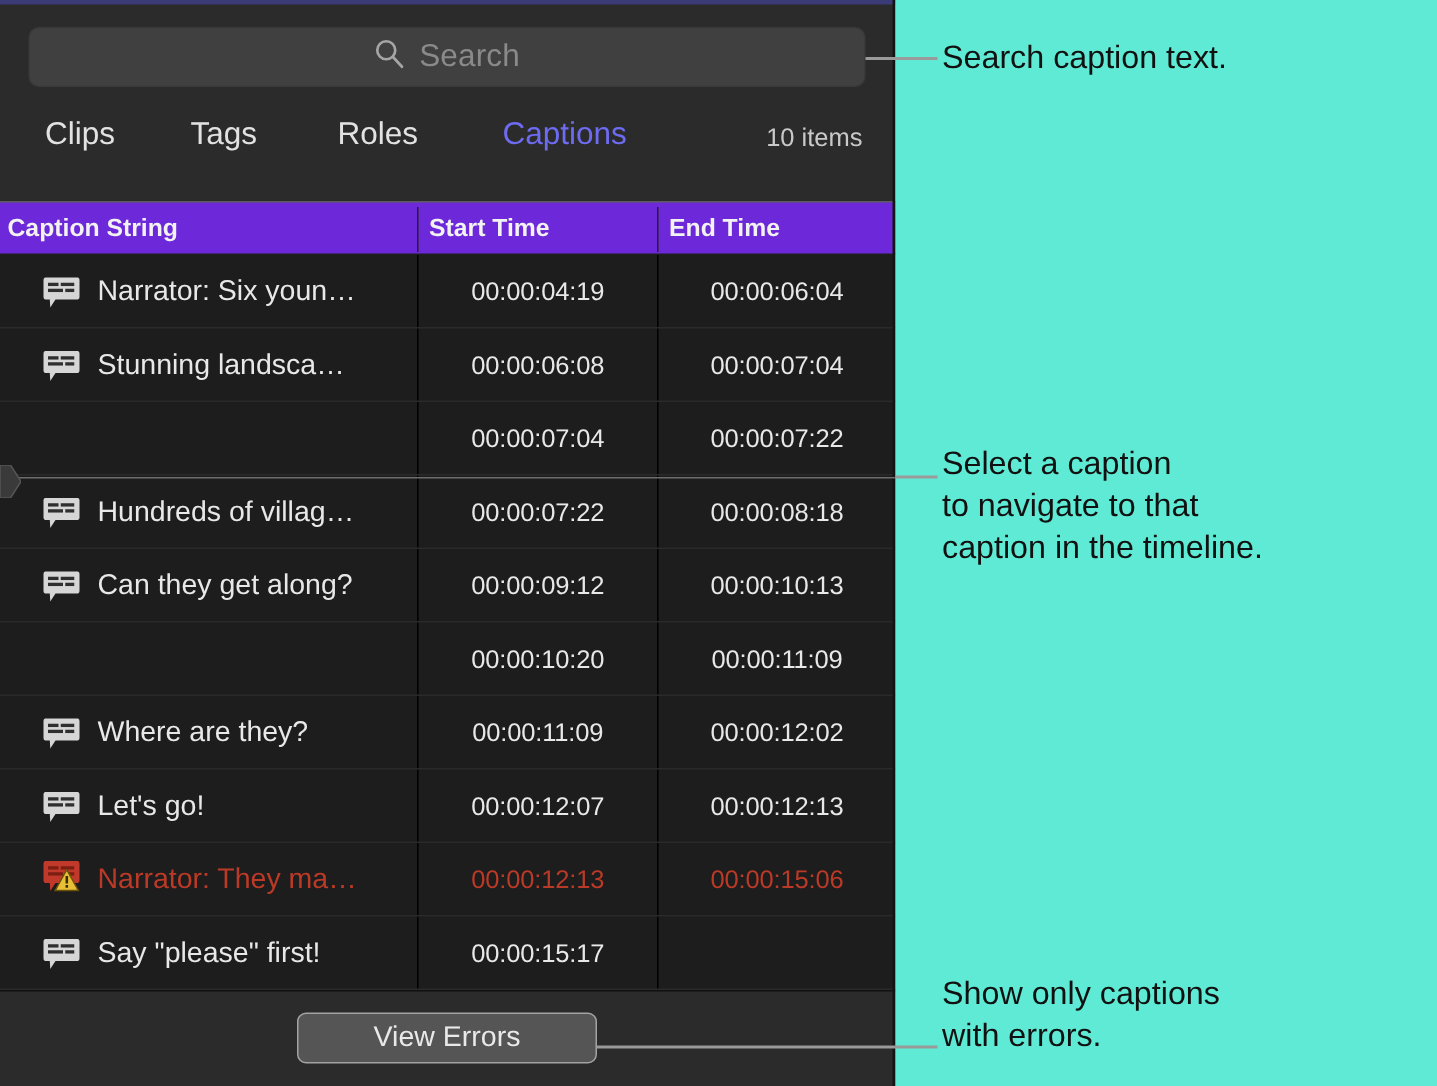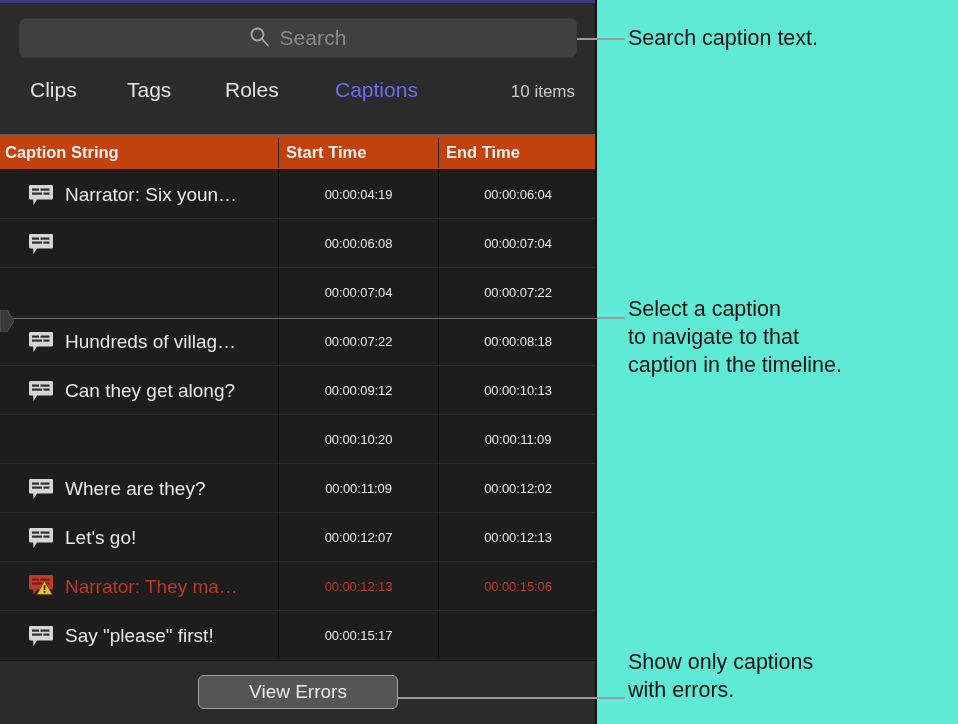--- a/index.html
+++ b/index.html
@@ -93,21 +93,21 @@
     font-size: 17px;
     color: #c9c9c9;
     white-space: nowrap;
   }
 
   
   #column-header {
     position: absolute;
     left: 0; top: 134px;
     width: 654px; height: 36px;
-    background: #c2410c;
+    background: #6d28d9;
     border-top: 1px solid #5c5c5c;
     border-bottom: 1px solid #1e1e1e;
     box-sizing: border-box;
   }
   .col-head {
     position: absolute;
     top: 8px;
     font-size: 16.5px;
     font-weight: bold;
     color: #f2f2f2;
@@ -175,21 +175,21 @@
   .cell-start { left: 279px; width: 159px; }
   .cell-end   { left: 439px; width: 158px; }
 
   .caption-text {
     font-size: 19px;
     color: #e8e8e8;
     white-space: nowrap;
     overflow: hidden;
   }
   .time-text {
-    font-size: 13px;
+    font-size: 17px;
     color: #e8e8e8;
     white-space: nowrap;
     letter-spacing: -0.1px;
   }
   .row.error .caption-text,
   .row.error .time-text { color: #bb3a27; }
 
   
   .cap-icon { flex: 0 0 auto; display: block; }
 
@@ -349,20 +349,21 @@
           <div class="cell-caption">
        <span>
   <svg class="cap-icon" width="26" height="22" viewBox="0 0 26 22">
     <path d="M2 1 H24 A1.6 1.6 0 0 1 25 2.6 V14 A1.6 1.6 0 0 1 24 15.6 H9 L5.5 21 L5.2 15.6 H2 A1.6 1.6 0 0 1 1 14 V2.6 A1.6 1.6 0 0 1 2 1 Z" fill="#d6d6d6"></path>
     <rect x="4" y="4.5" width="7" height="2.2" fill="#2f2f2f"></rect>
     <rect x="12.5" y="4.5" width="9" height="2.2" fill="#2f2f2f"></rect>
     <rect x="4" y="8.5" width="10" height="2.2" fill="#2f2f2f"></rect>
     <rect x="15.5" y="8.5" width="6" height="2.2" fill="#2f2f2f"></rect>
   </svg>
             </span>
+       <span class="caption-text">Stunning landsca…</span>
      </div>
      <div class="cell-start">
        <span class="time-text">00:00:06:08</span>
      </div>
      <div class="cell-end">
        <span class="time-text">00:00:07:04</span>
      </div>
      <div class="sep"></div>
         </div>
         <div class="row" style="top: 98px;">

